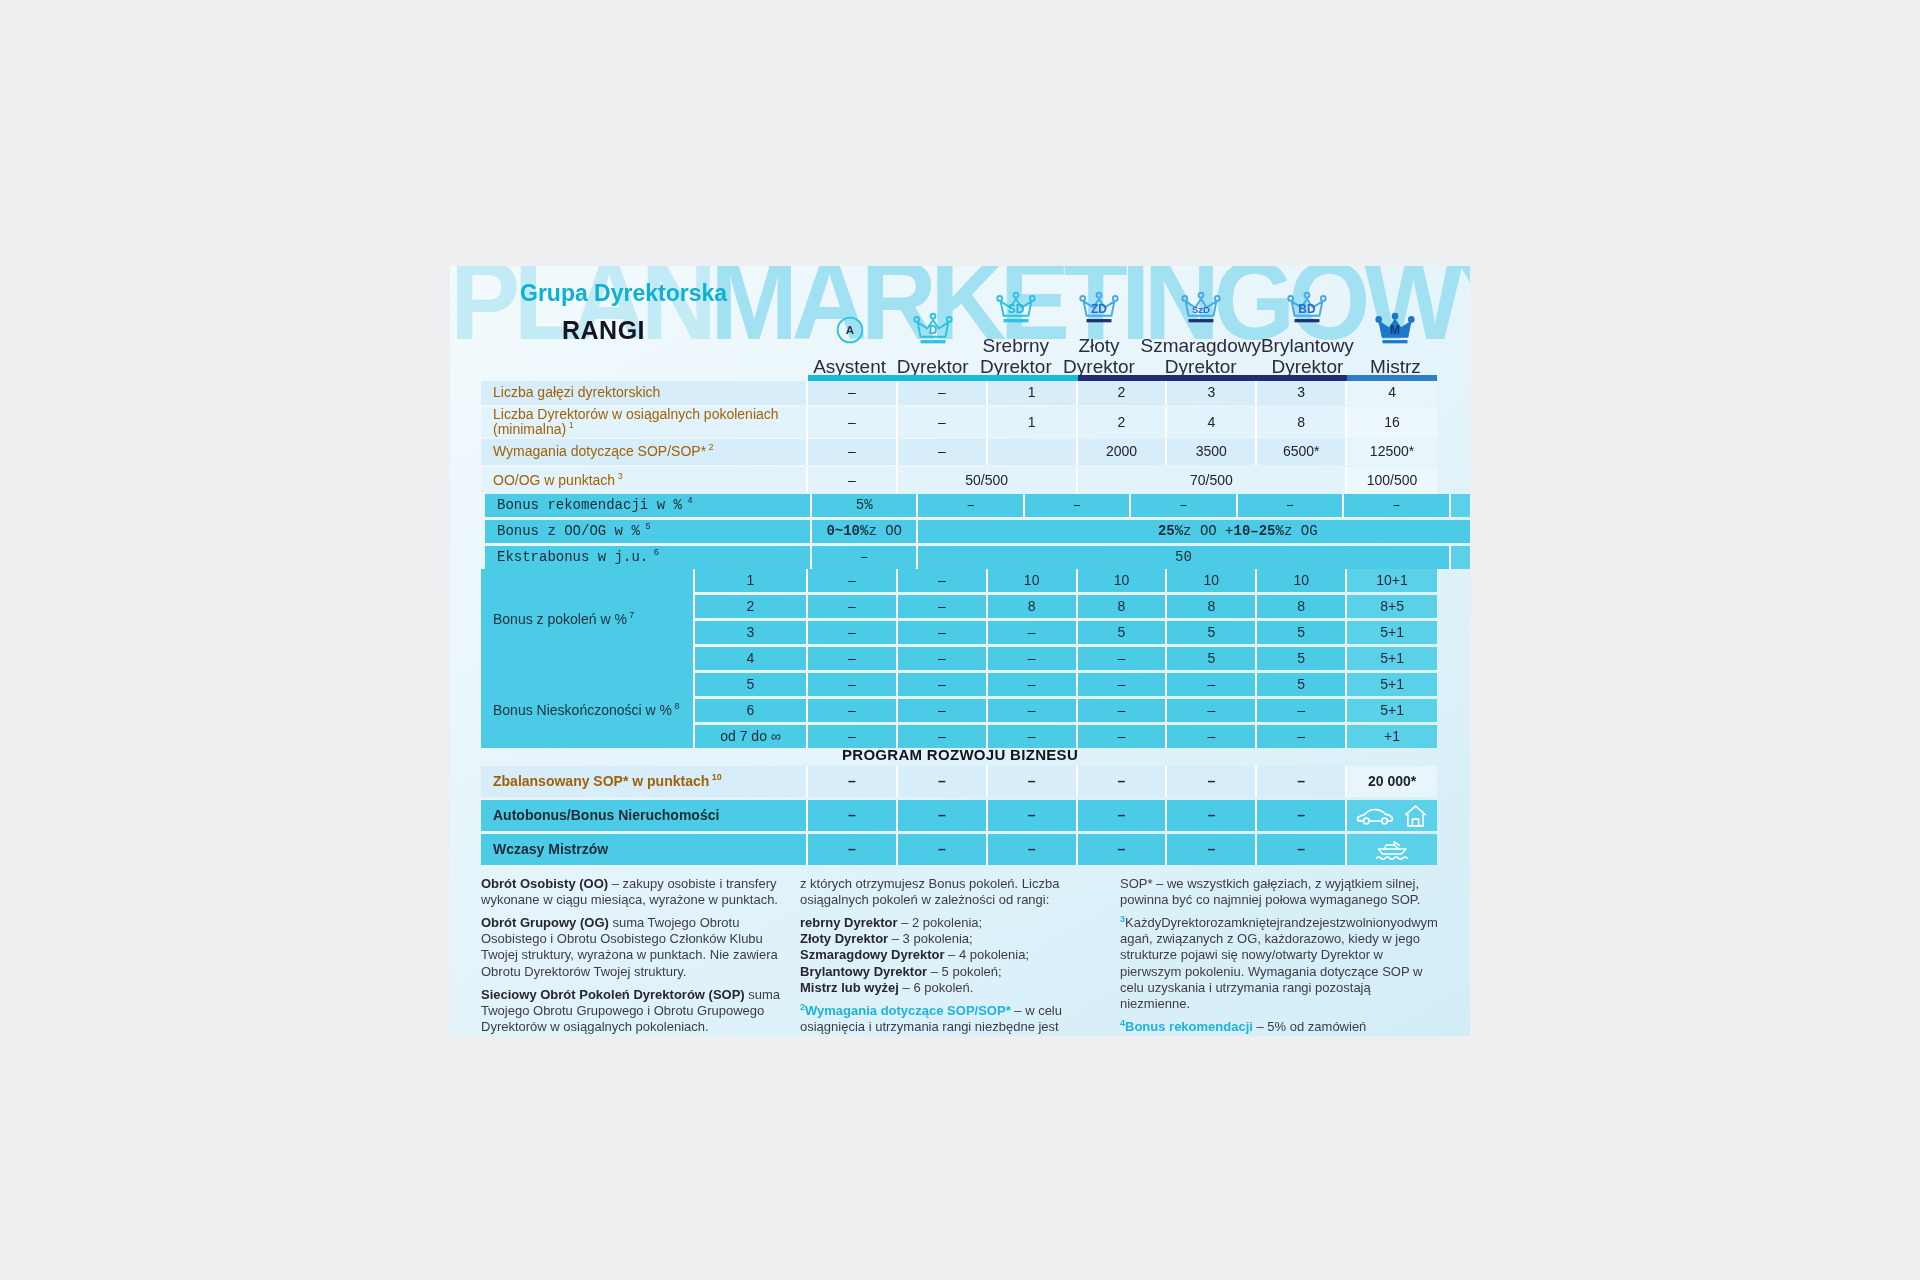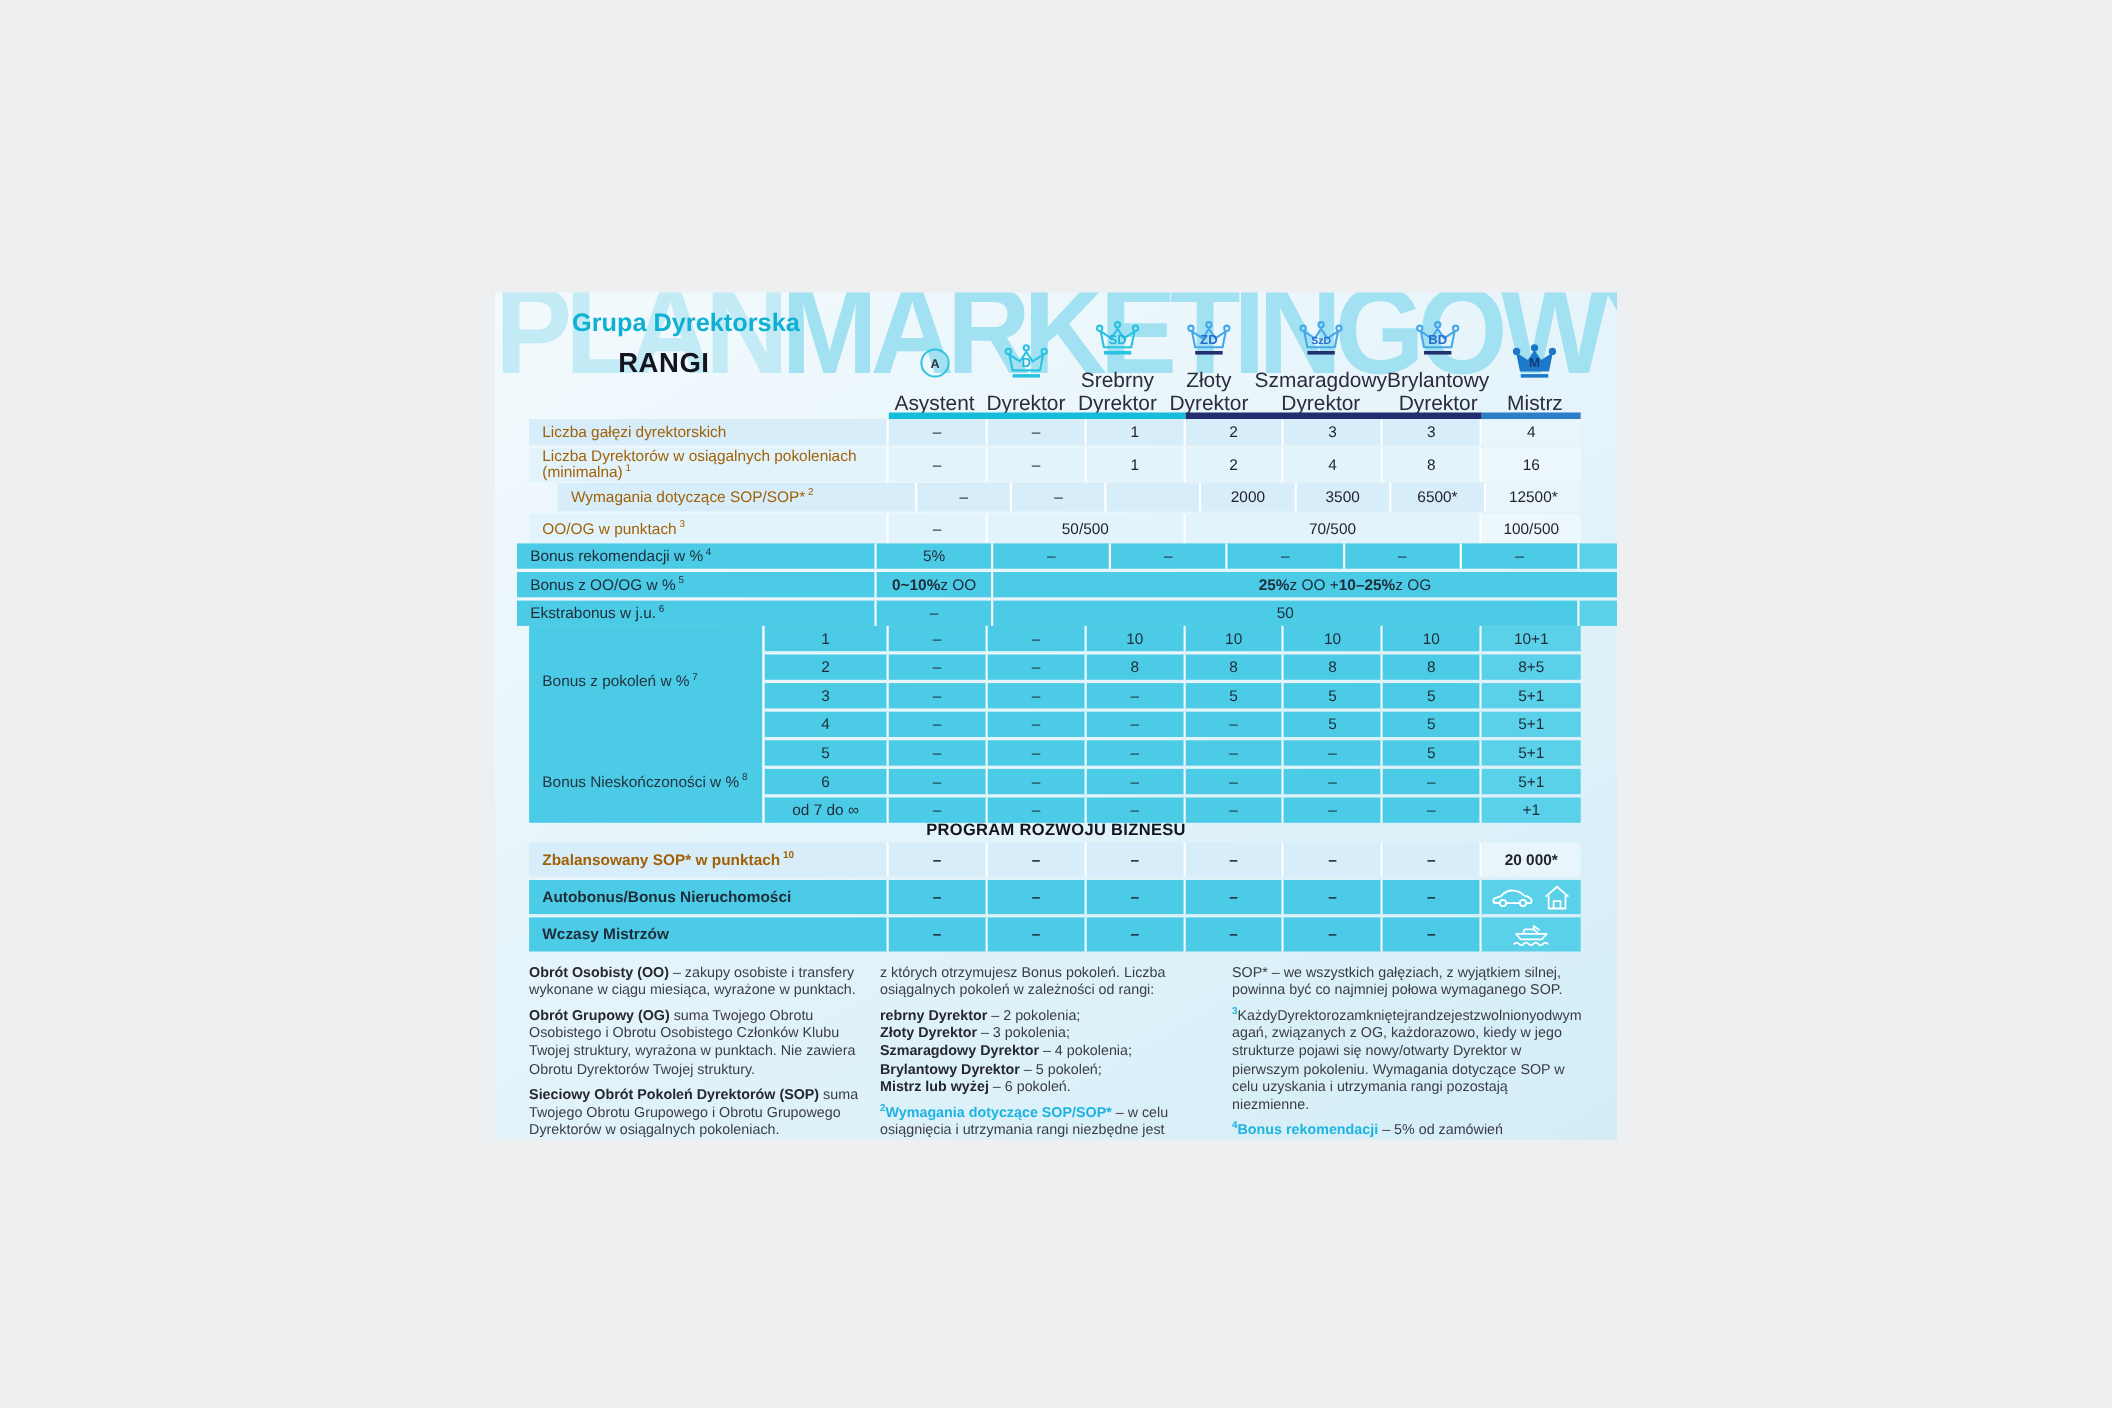--- a/index.html
+++ b/index.html
@@ -27,21 +27,21 @@
 
   
   .header-row{position:absolute;left:358px;top:24px;width:629px;height:84px;display:grid;grid-template-columns:repeat(7,1fr);}
   .hcell{display:flex;flex-direction:column;align-items:center;justify-content:flex-end;gap:3px;}
   .hlabel{font-size:19px;color:#2c2c3a;text-align:center;line-height:1.12;}
   .topbar{position:absolute;left:358px;top:109px;width:629px;height:6px;display:grid;grid-template-columns:repeat(7,1fr);}
   .topbar div{height:6px;}
 
   
   .tblA{position:absolute;left:31px;top:115px;width:956px;}
-  .tblB{position:absolute;left:20px;top:228px;width:1072px;}
+  .tblB{position:absolute;left:35px;top:228px;width:1072px;font-family:Liberation Mono, monospace;}
   .trow{display:grid;grid-template-columns:327px repeat(7,1fr);}
   .tblA .trow + .trow{margin-top:2px;}
   .tblB .trow + .trow{margin-top:3px;}
   .cell{
     border-right:2px solid #fff;display:flex;align-items:center;justify-content:center;
     font-size:14px;color:#23232e;box-sizing:border-box;text-align:center;line-height:1.1;
   }
   .cell:last-child{border-right:none;}
   .cell.lbl{justify-content:flex-start;text-align:left;padding-left:12px;color:#a16207;}
   .cell .b{font-weight:700;}
@@ -191,21 +191,21 @@
           <span>Liczba Dyrektorów w osiągalnych pokoleniach (minimalna)<sup>&nbsp;1</sup></span>
         </div>
         <div class="cell val">–</div>
         <div class="cell val">–</div>
         <div class="cell val">1</div>
         <div class="cell val">2</div>
         <div class="cell val">4</div>
         <div class="cell val">8</div>
         <div class="cell val last-col">16</div>
       </div>
-      <div class="trow la" style="height: 26px; margin-left: 26px;">
+      <div class="trow la" style="height: 26px;">
         <div class="cell lbl">
           <span>Wymagania dotyczące SOP/SOP*<sup>&nbsp;2</sup></span>
         </div>
         <div class="cell val">–</div>
         <div class="cell val">–</div>
         <div class="cell val"></div>
         <div class="cell val">2000</div>
         <div class="cell val">3500</div>
         <div class="cell val">6500*</div>
         <div class="cell val last-col">12500*</div>

